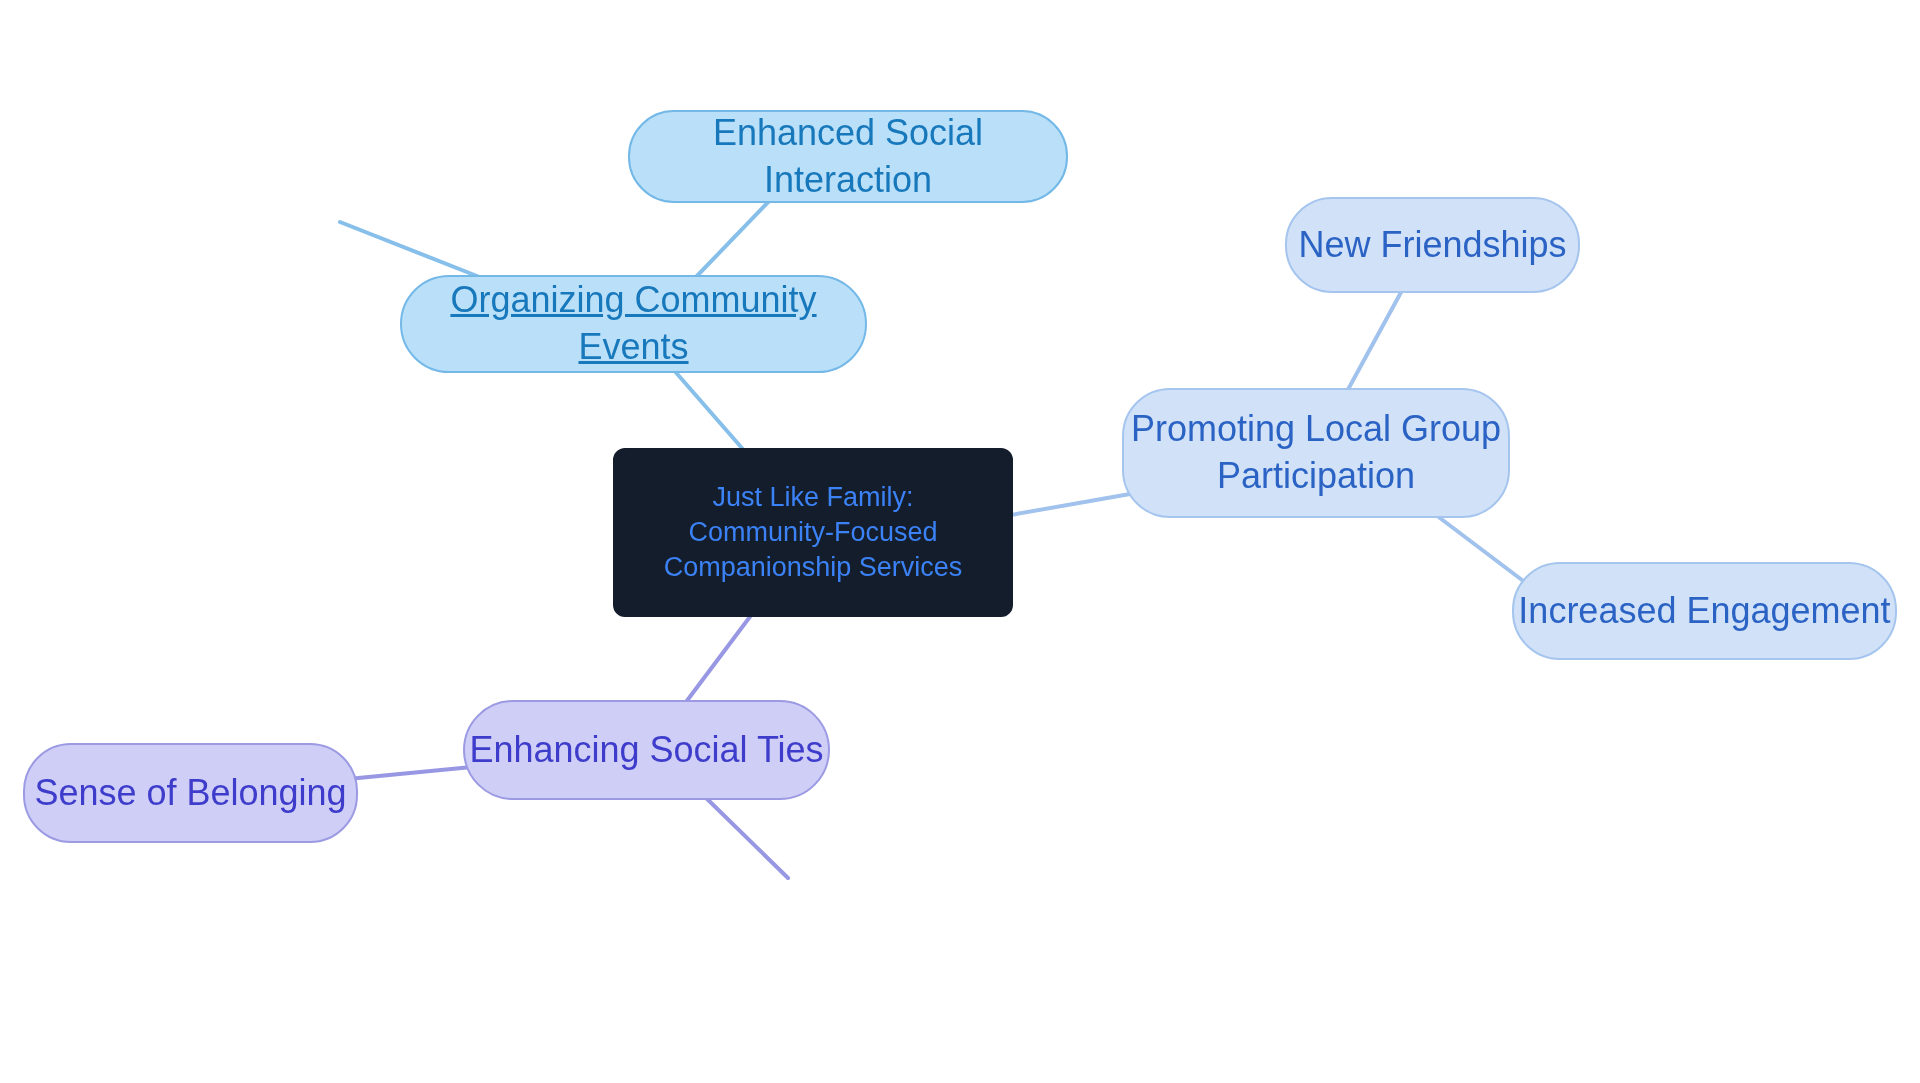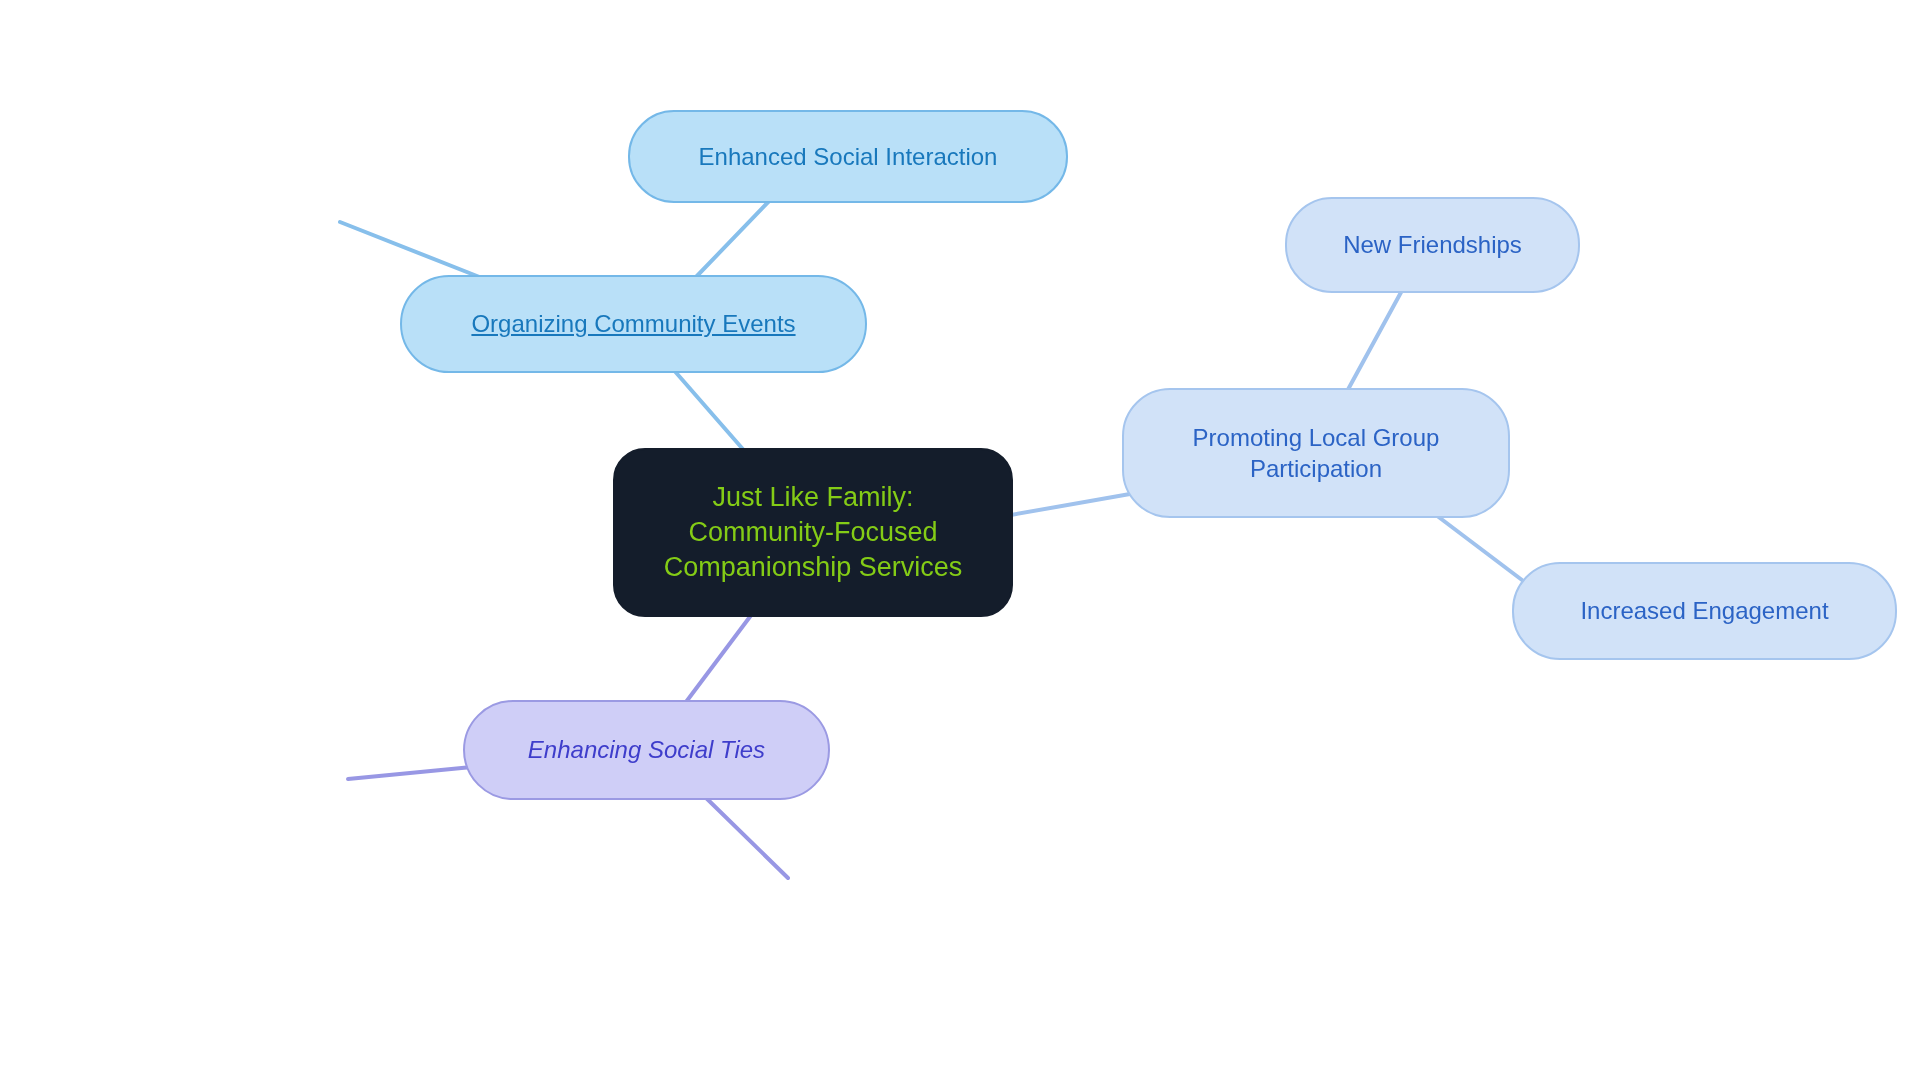--- a/index.html
+++ b/index.html
@@ -33,39 +33,39 @@
     z-index: 1;
     display: flex;
     align-items: center;
     justify-content: center;
     text-align: center;
     white-space: pre-line;
     box-sizing: border-box;
     background: var(--fill);
     border: 2px solid var(--border);
     color: var(--text);
-    font-size: 24px;
+    font-size: 36px;
     line-height: 1.3;
     cursor: default;
   }
   #node-root {
     left: 613px; top: 448px; width: 400px; height: 169px;
-    border-radius: 32px;
+    border-radius: 12px;
     background: #141d2b;
     border: 2px solid #141d2b;
-    color: #84cc16;
+    color: #3b82f6;
     font-size: 27px;
   }
   #node-oce  { left: 400px;  top: 275px; width: 467px; height: 98px;  border-radius: 49px; text-decoration: underline; }
   #node-ri   { left: 71px;   top: 138px; width: 317px; height: 95px;  border-radius: 47px; }
   #node-esi  { left: 628px;  top: 110px; width: 440px; height: 93px;  border-radius: 46px; }
   #node-plgp { left: 1122px; top: 388px; width: 388px; height: 130px; border-radius: 48px; }
   #node-nf   { left: 1285px; top: 197px; width: 295px; height: 96px;  border-radius: 47px; }
   #node-ie   { left: 1512px; top: 562px; width: 385px; height: 98px;  border-radius: 48px; }
-  #node-est  { left: 463px;  top: 700px; width: 367px; height: 100px; border-radius: 50px; font-style: italic; }
+  #node-est  { left: 463px;  top: 700px; width: 367px; height: 100px; border-radius: 50px; }
   #node-sob  { left: 23px;   top: 743px; width: 335px; height: 100px; border-radius: 48px; }
   #node-imw  { left: 618px;  top: 872px; width: 445px; height: 98px;  border-radius: 48px; }
 </style>
 </head>
 <body>
 
 <div class="stage">
 
   <svg class="edges" viewBox="0 0 1920 1083">
     <g class="edge-group" style="--fill: #b9e0f8; --border: #74b8e8; --text: #1878bc; --edge: #87bfeb;">
@@ -96,15 +96,16 @@
 
   <div class="node" id="node-plgp" style="--fill: #d1e2f8; --border: #a5c5ee; --text: #2b63c5; --edge: #a0c2ed;">Promoting Local Group
 Participation</div>
 
   <div class="node" id="node-nf" style="--fill: #d1e2f8; --border: #a5c5ee; --text: #2b63c5; --edge: #a0c2ed;">New Friendships</div>
 
   <div class="node" id="node-ie" style="--fill: #d1e2f8; --border: #a5c5ee; --text: #2b63c5; --edge: #a0c2ed;">Increased Engagement</div>
 
   <div class="node" id="node-est" style="--fill: #cfcef7; --border: #9b9ae3; --text: #3e3dcb; --edge: #9897e4;">Enhancing Social Ties</div>
 
+  <div class="node" id="node-sob" style="--fill: #cfcef7; --border: #9b9ae3; --text: #3e3dcb; --edge: #9897e4;">Sense of Belonging</div>
 
 
 </div>
 
 </body></html>

